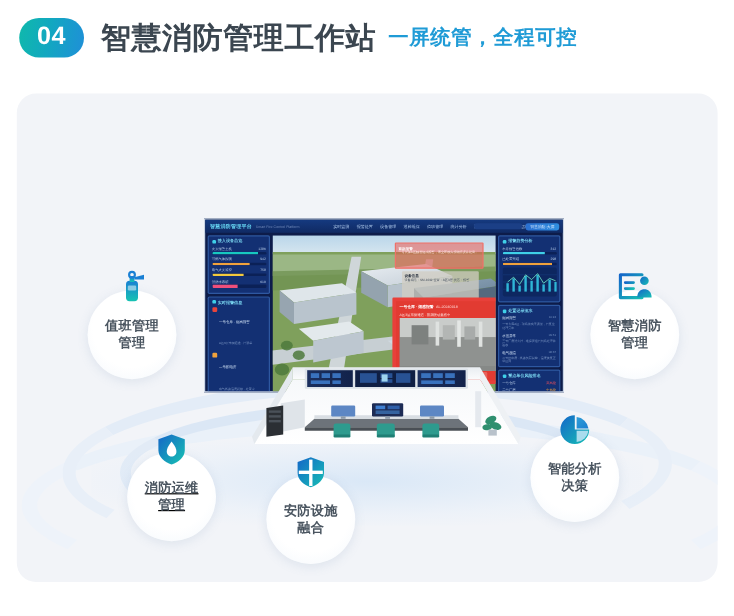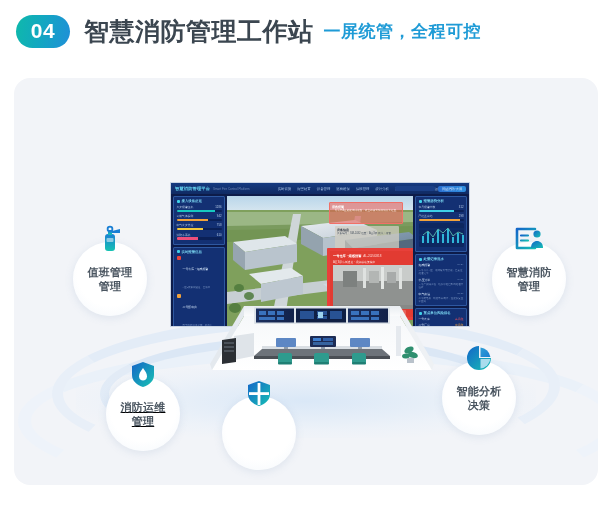--- a/index.html
+++ b/index.html
@@ -607,20 +607,23 @@
               <linearGradient id="g3" x1="0" y1="0" x2="1" y2="1">
                 <stop offset="0" stop-color="#1466c9"></stop>
                 <stop offset="1" stop-color="#16bfb4"></stop>
               </linearGradient>
             </defs>
           <path d="M15 3 L26 7 L26 16 C26 22 21 26 15 28 C9 26 4 22 4 16 L4 7 Z" fill="url(#g3)"></path>
           <rect x="13.6" y="5" width="2.8" height="22" fill="#ffffff"></rect>
           <rect x="5" y="14.2" width="20" height="2.8" fill="#ffffff"></rect>
         </svg>
       </div>
+      <div class="fl">
+        <span>安防设施</span><br><span>融合</span>
+      </div>
     </div>
 
 
     <div class="feat f5">
       <div class="ficon">
         <svg width="30" height="30" viewBox="0 0 30 30">
           <defs>
             <linearGradient id="g5a" x1="0" y1="0" x2="1" y2="1">
                 <stop offset="0" stop-color="#1466c9"></stop>
                 <stop offset="1" stop-color="#16bfb4"></stop>

